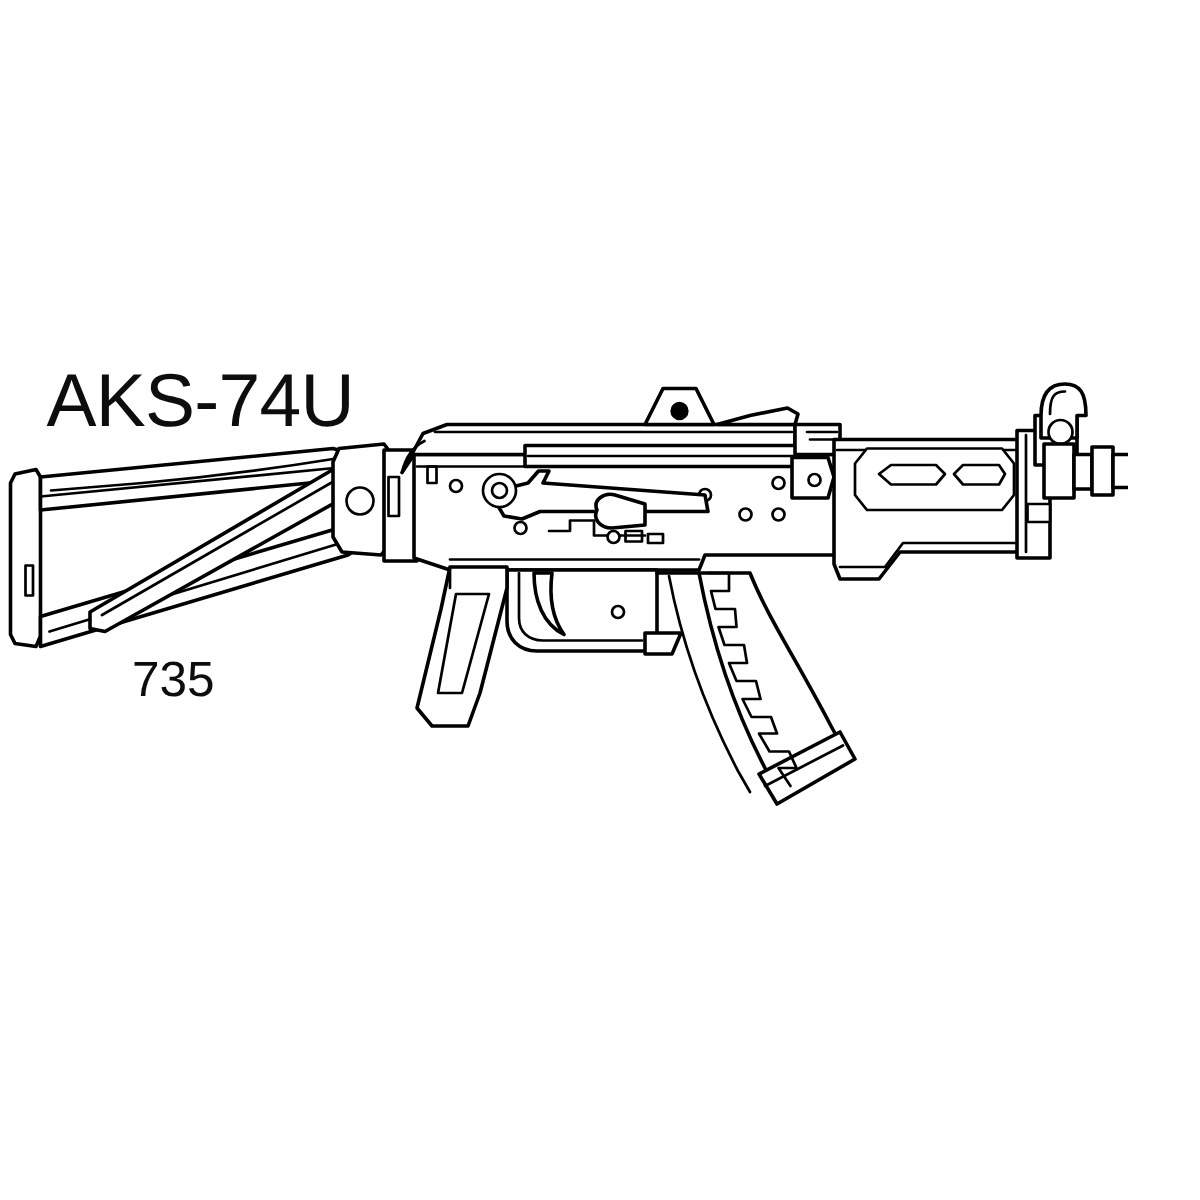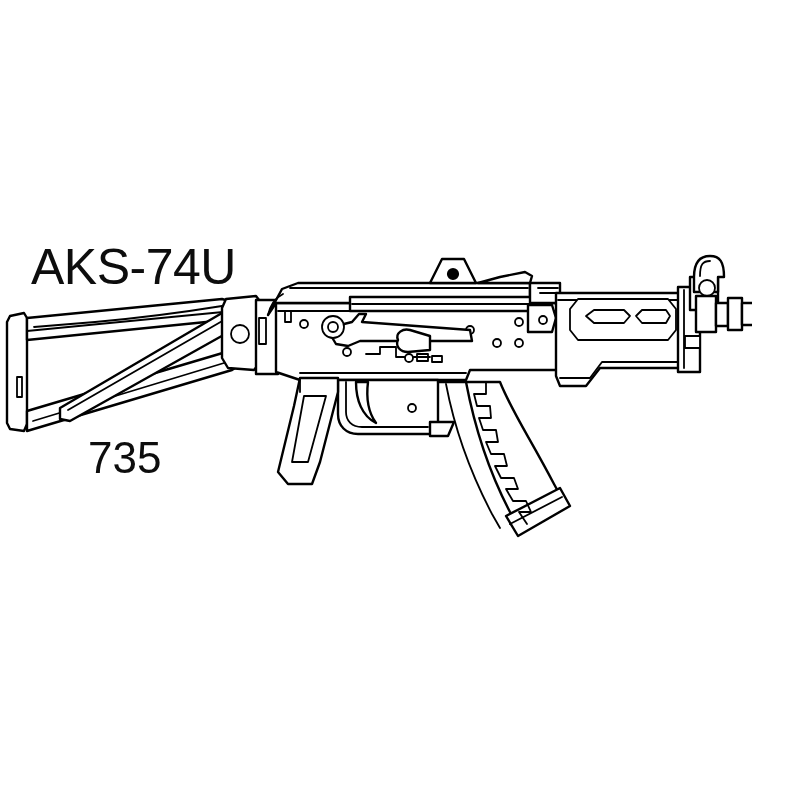--- a/index.html
+++ b/index.html
@@ -34,21 +34,21 @@
     user-select: none;
   }
   #title-label {
     left: 31px;
     top: 242px;
     font-size: 50px;
   }
   #number-label {
     left: 88px;
     top: 436px;
-    font-size: 44px;
+    font-size: 33px;
     letter-spacing: 0px;
   }
   .ln-thin {
     fill: none;
     stroke: #000000;
     stroke-width: 1.8;
     stroke-linejoin: round;
     stroke-linecap: round;
   }
   .ln-fillwhite {

